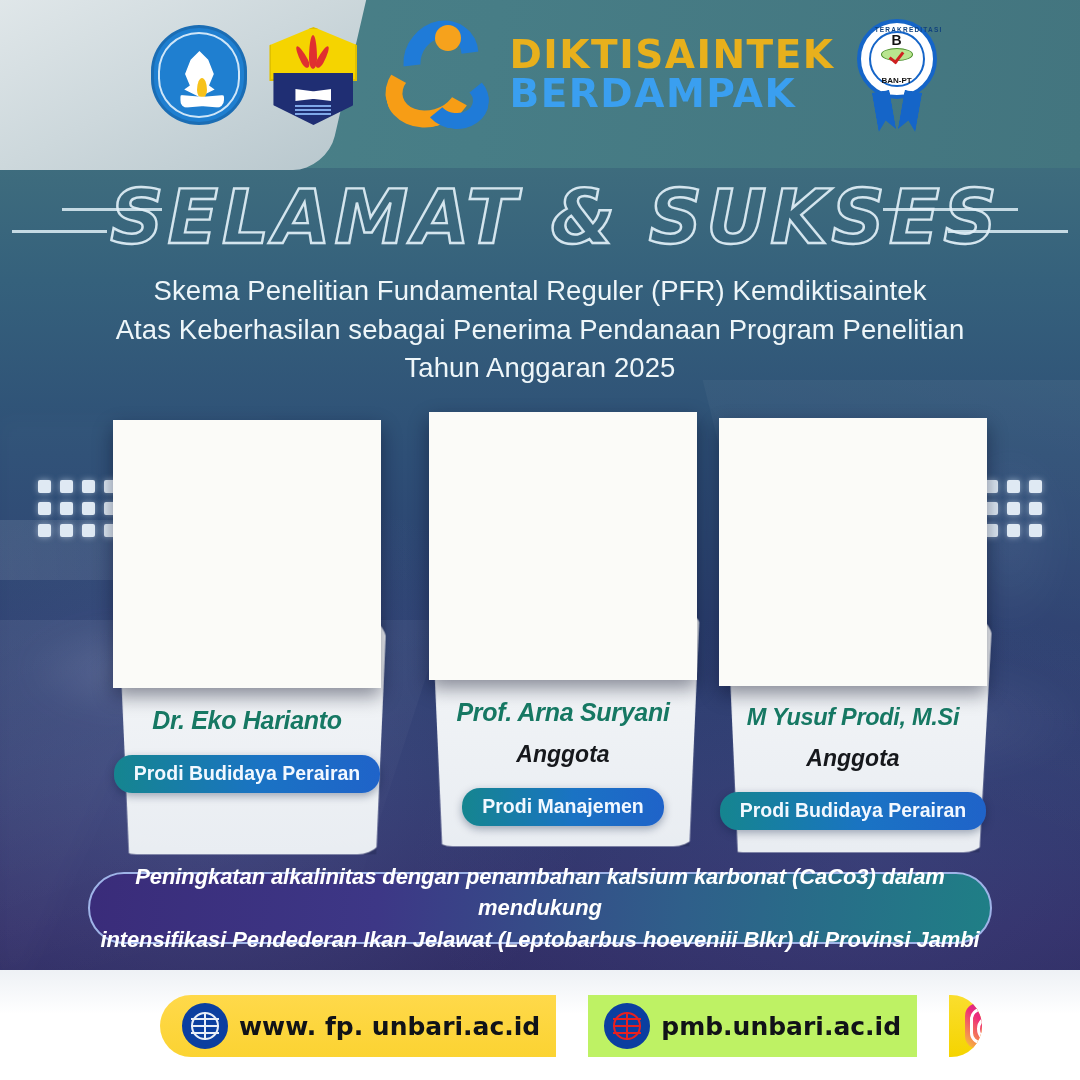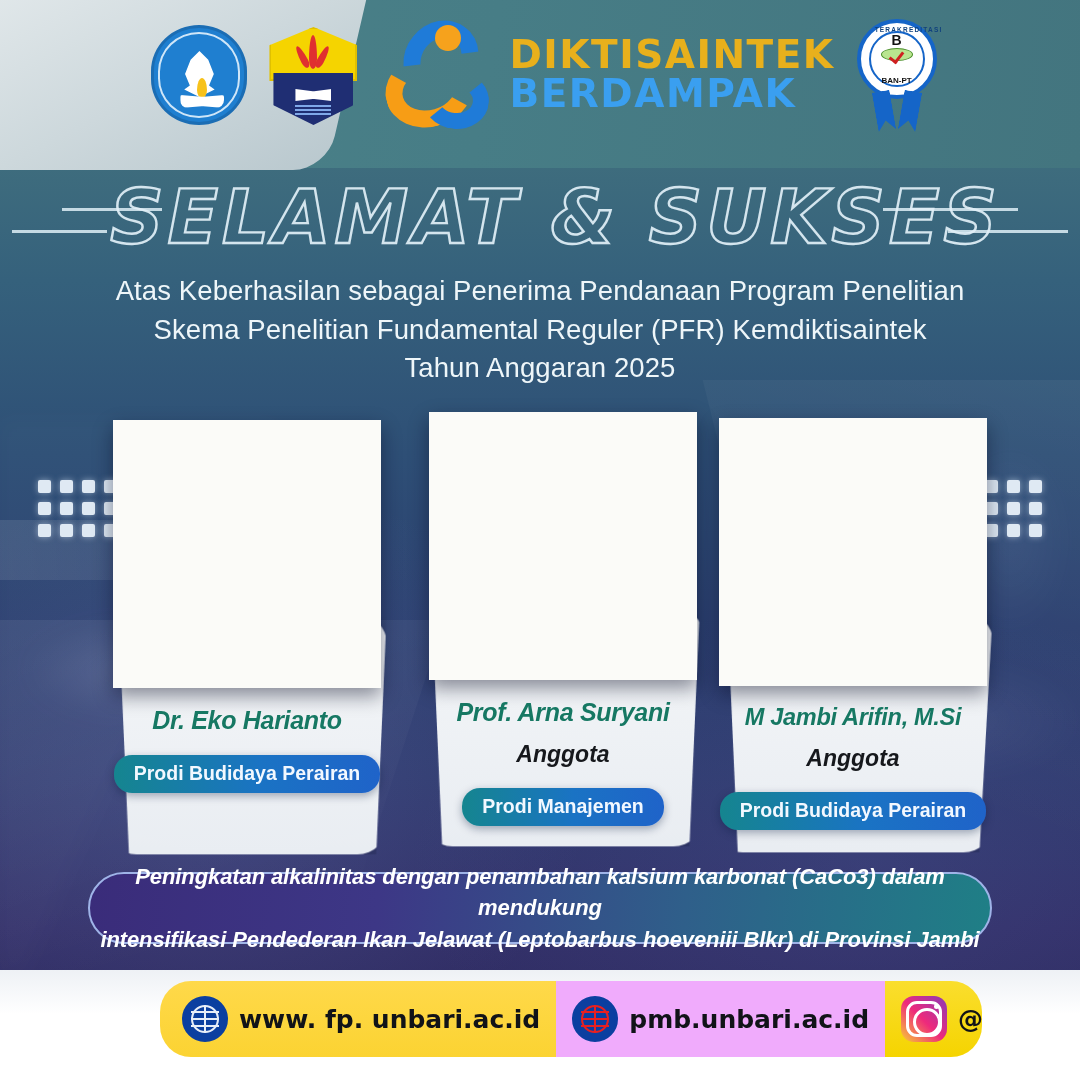--- a/index.html
+++ b/index.html
@@ -189,25 +189,25 @@
   .research { position:absolute; left:88px; top:872px; width:904px; height:72px;
     border:2px solid #9fb4e8; border-radius:36px;
     background:linear-gradient(95deg,#3a2c7a 0%, #3d3786 32%, #2f5f8a 66%, #1f7f86 100%);
     display:flex; align-items:center; justify-content:center; }
   .research p { color:#ffffff; font-size:22px; font-weight:bold; font-style:italic;
     line-height:1.42; text-align:center; letter-spacing:-.1px; }
 
   
   .footer-bg { position:absolute; left:0; bottom:0; width:1080px; height:110px;
     background:linear-gradient(180deg,#eef1f5 0%, #ffffff 40%, #ffffff 100%); }
-  .footer-strip { position:absolute; left:160px; bottom:23px; width:822px; height:76px;
-    display:flex; align-items:stretch; border-radius:31px; overflow:hidden; }
+  .footer-strip { position:absolute; left:160px; bottom:23px; width:822px; height:62px;
+    display:flex; align-items:stretch; border-radius:31px; overflow:hidden;gap:32px; }
   .fseg { display:flex; align-items:center; gap:11px; padding:0 16px; }
   .fseg.a { background:linear-gradient(180deg,#ffd94a,#fbd332); padding-left:22px; }
-  .fseg.b { background:#f0abfc; }
+  .fseg.b { background:#bef264; }
   .fseg.c { background:linear-gradient(180deg,#fade2e,#f5d400); padding-right:26px; flex:1; }
   .fseg span { font-size:25px; font-weight:bold; color:#111318; white-space:nowrap;
     font-family:"DejaVu Sans", sans-serif; }
 
   .globe { width:46px; height:46px; border-radius:50%; background:#0b3fa0;
     border:3px solid #0b3fa0; position:relative; flex:0 0 auto; }
   .globe::before { content:""; position:absolute; inset:6px; border-radius:50%;
     border:2.5px solid #e8eef8; }
   .globe::after { content:""; position:absolute; left:50%; top:6px; bottom:6px; width:0;
     border-left:2.5px solid #e8eef8; transform:translateX(-50%); }
@@ -297,22 +297,22 @@
   <div class="rule l1"></div>
   <div class="rule l2"></div>
   <div class="rule r1"></div>
   <div class="rule r2"></div>
 
   <div class="title-row">
     <div class="headline">SELAMAT &amp; SUKSES</div>
   </div>
 
   <div class="subtitle">
+    <div>Skema Penelitian Fundamental Reguler (PFR) Kemdiktisaintek</div>
     <div>Atas Keberhasilan sebagai Penerima Pendanaan Program Penelitian</div>
-    <div>Skema Penelitian Fundamental Reguler (PFR) Kemdiktisaintek</div>
     <div>Tahun Anggaran 2025</div>
   </div>
 
   <div class="dots left">
     <i></i>
       <i></i>
       <i></i>
       <i></i>
       <i></i>
       <i></i>
@@ -414,21 +414,21 @@
           <ellipse cx="134" cy="124" rx="44" ry="52" fill="#ae7850"></ellipse>
           <path d="M90 116 C90 76 108 62 134 62 C160 62 178 76 178 116 C176 98 164 90 134 90 C104 90 92 100 90 116 Z" fill="#2a211c"></path>
           <ellipse cx="117" cy="122" rx="6" ry="4" fill="#241812"></ellipse>
           <ellipse cx="151" cy="122" rx="6" ry="4" fill="#241812"></ellipse>
           <path d="M107 113 Q117 108 127 113" stroke="#241812" stroke-width="3" fill="none"></path>
           <path d="M141 113 Q151 108 161 113" stroke="#241812" stroke-width="3" fill="none"></path>
           <path d="M122 154 Q134 162 146 154" stroke="#6d412c" stroke-width="3.5" fill="none"></path>
         </svg>
       </div>
       <div class="card-body">
-        <div class="p-name">M Jambi Arifin, M.Si</div>
+        <div class="p-name">M Yusuf Prodi, M.Si</div>
         <div class="p-role">Anggota</div>
         <div class="p-badge">Prodi Budidaya Perairan</div>
       </div>
     </div>
   </div>
 
   <div class="research">
     <p>
       <span>Peningkatan alkalinitas dengan penambahan kalsium karbonat (CaCo3) dalam mendukung</span><br>
       <span>intensifikasi Pendederan Ikan Jelawat (Leptobarbus hoeveniii Blkr) di Provinsi Jambi</span>

